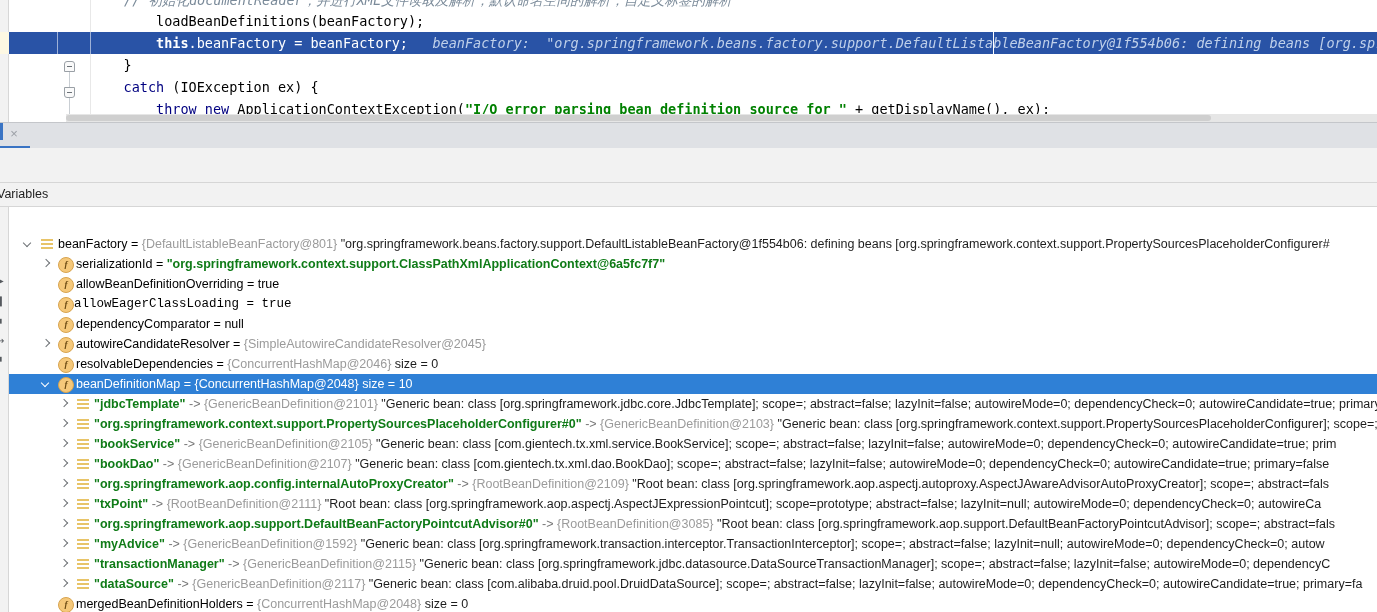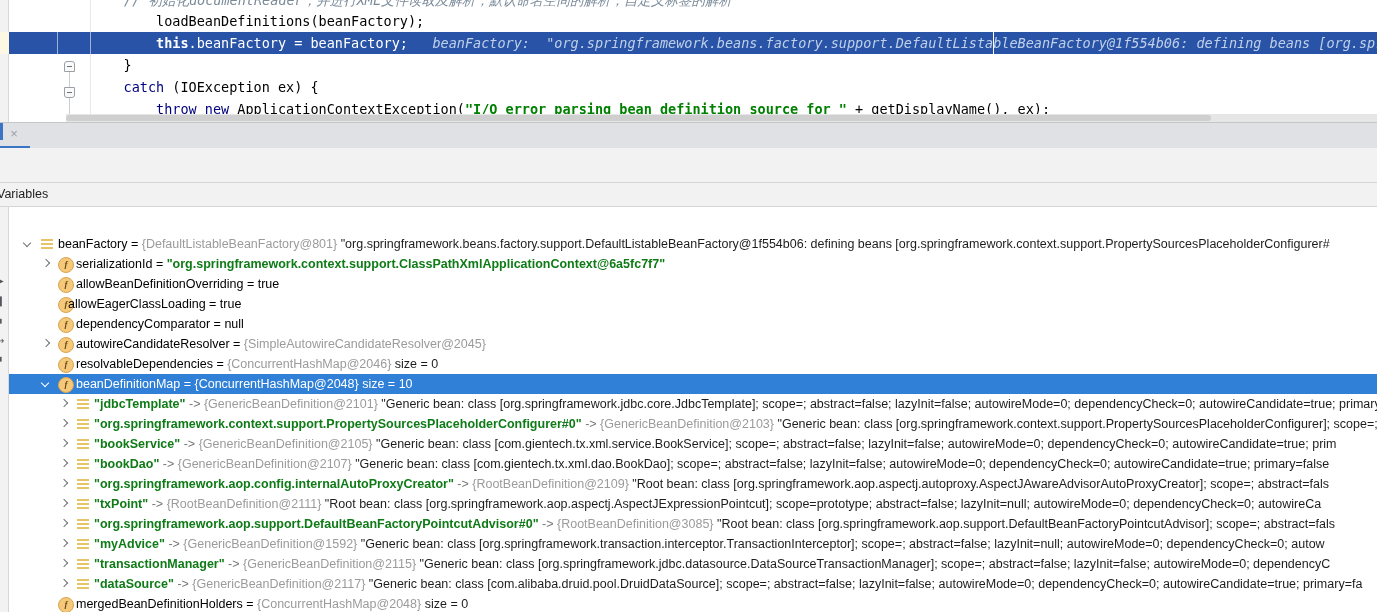--- a/index.html
+++ b/index.html
@@ -261,21 +261,21 @@
           <span class="arrow" style="left: 30px;"></span>
           <span class="ico field" style="left: 49px;"></span>
           <span class="vtxt" style="left: 67px;"><span class="vname">serializationId</span><span class="veq"> = </span><span class="vstr">"org.springframework.context.support.ClassPathXmlApplicationContext@6a5fc7f7"</span></span>
         </div>
         <div class="vrow" id="row-allowBeanDefinitionOverriding">
           <span class="ico field" style="left: 49px;"></span>
           <span class="vtxt" style="left: 67px;"><span class="vname">allowBeanDefinitionOverriding</span><span class="veq"> = </span><span class="vval">true</span></span>
         </div>
         <div class="vrow" id="row-allowEagerClassLoading">
           <span class="ico field" style="left: 49px;"></span>
-          <span class="vtxt" style="left: 59px;"><span class="vname">allowEagerClassLoading</span><span class="veq"> = </span><span class="vval">true</span></span>
+          <span class="vtxt" style="left: 65px; font-family: Liberation Mono, monospace;"><span class="vname">allowEagerClassLoading</span><span class="veq"> = </span><span class="vval">true</span></span>
         </div>
         <div class="vrow" id="row-dependencyComparator">
           <span class="ico field" style="left: 49px;"></span>
           <span class="vtxt" style="left: 67px;"><span class="vname">dependencyComparator</span><span class="veq"> = </span><span class="vval">null</span></span>
         </div>
         <div class="vrow" id="row-autowireCandidateResolver">
           <span class="arrow" style="left: 30px;"></span>
           <span class="ico field" style="left: 49px;"></span>
           <span class="vtxt" style="left: 67px;"><span class="vname">autowireCandidateResolver</span><span class="veq"> = </span><span class="vtype">{SimpleAutowireCandidateResolver@2045}</span></span>
         </div>

